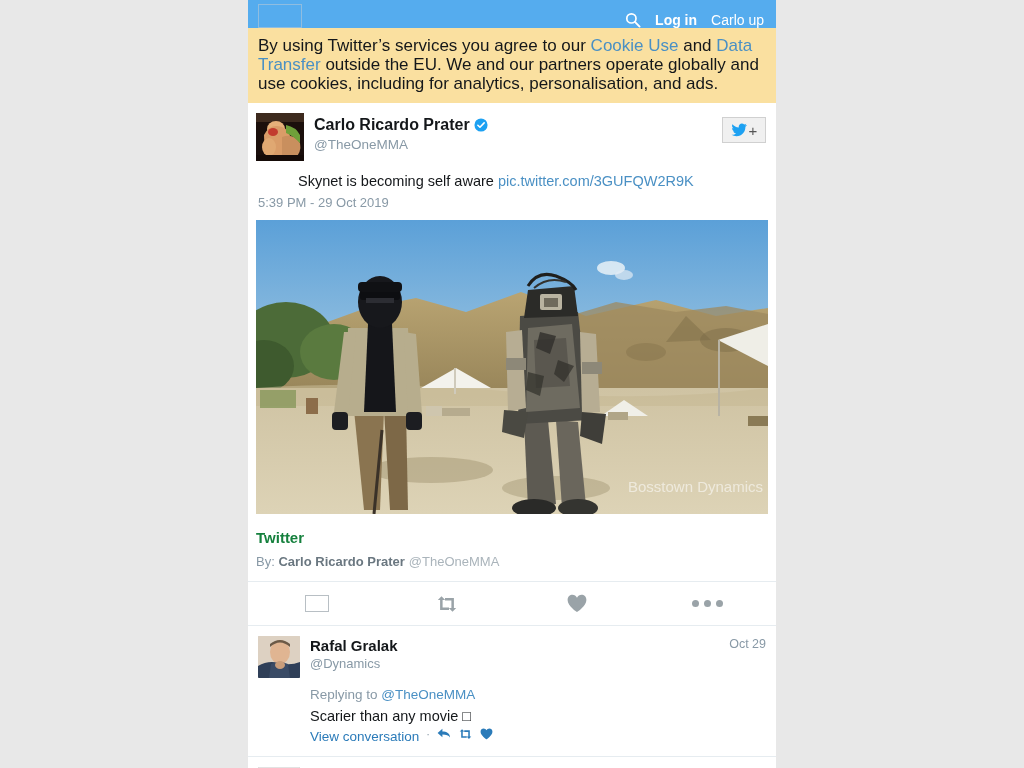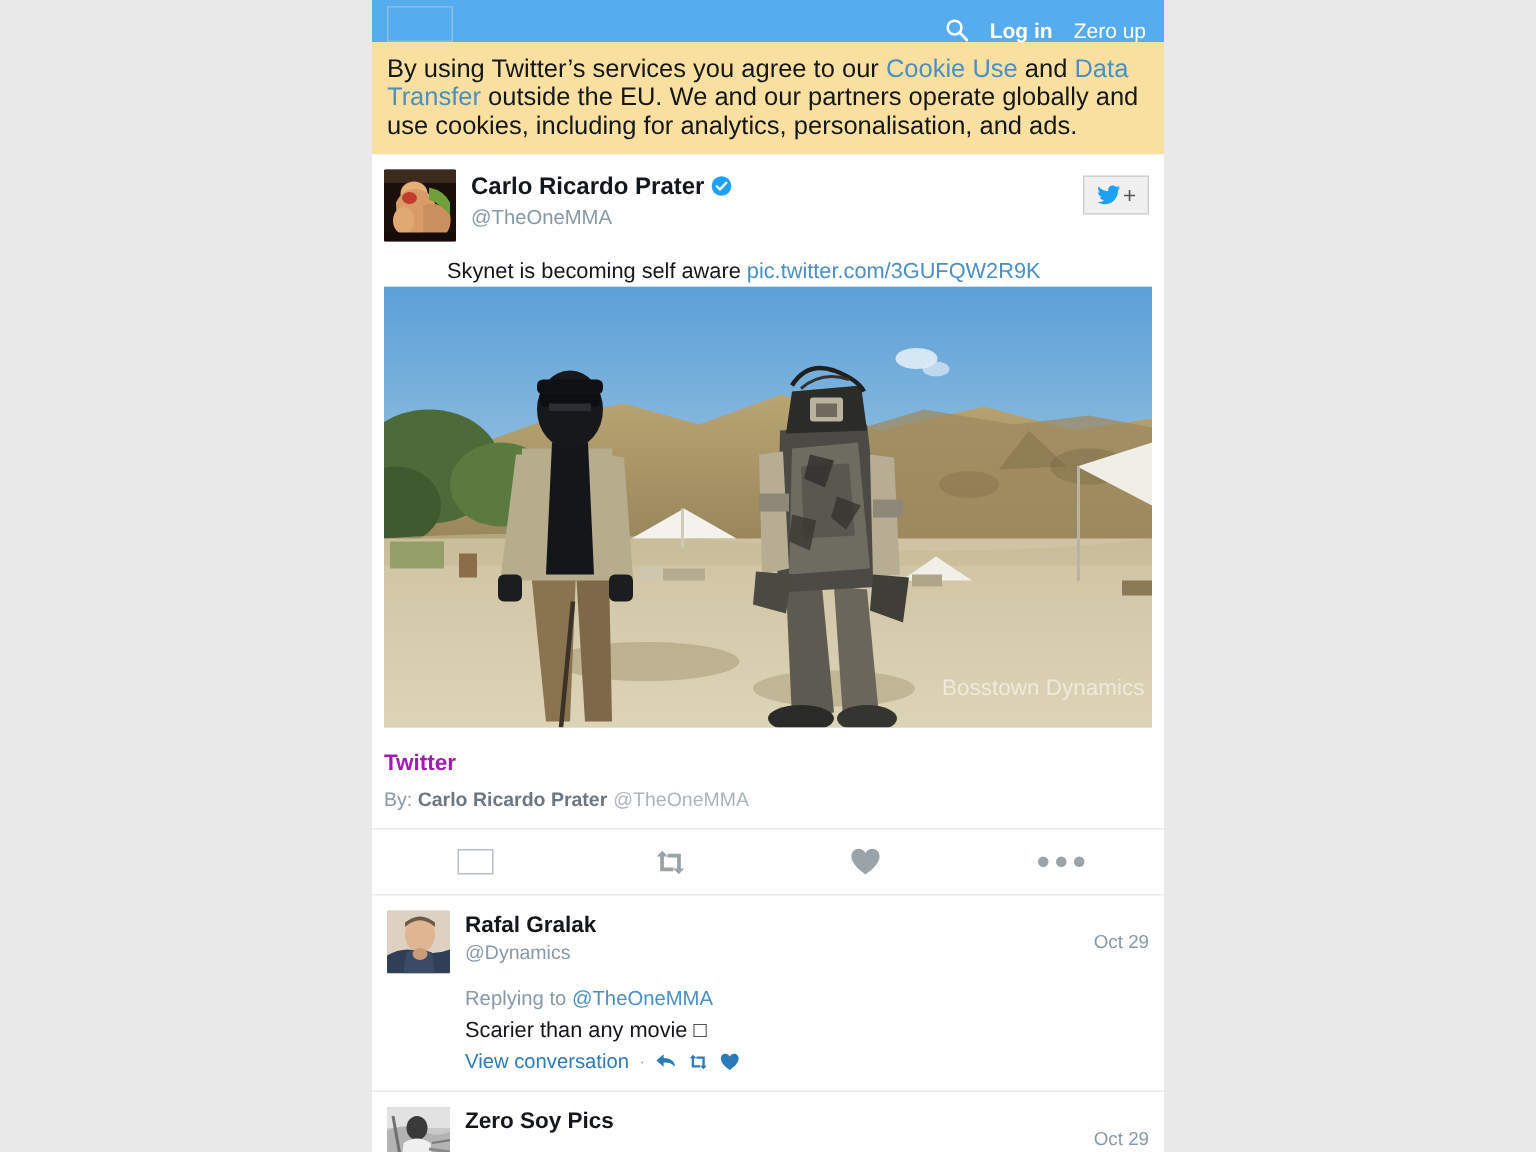--- a/index.html
+++ b/index.html
@@ -176,21 +176,21 @@
     background: #b9c7cf;
   }
   .media-svg { display: block; width: 512px; height: 294px; }
 
   
   .card-meta {
     padding: 14px 8px 10px 8px;
   }
   .card-title {
     font-size: 15px;
-    color: #a21caf;
+    color: #15803d;
     font-weight: bold;
     text-decoration: none;
     display: block;
     line-height: 20px;
   }
   .card-by {
     font-size: 13px;
     color: #8899a6;
     margin-top: 5px;
     line-height: 18px;
@@ -247,49 +247,49 @@
   }
   .reply-handle { font-size: 13px; color: #8899a6; line-height: 17px; }
   .reply-to {
     font-size: 13.5px; color: #8899a6; line-height: 20px; margin-top: 13px;
   }
   .reply-to a { color: #4a90c4; text-decoration: none; }
   .reply-text {
     font-size: 14.5px; color: #14171a; line-height: 20px; margin-top: 1px;
   }
   .reply-actions {
-    display: flex; align-items: center; gap: 7px; margin-top: 2px;
+    display: flex; gap: 7px; margin-top: 2px;
   }
   .reply-actions a {
     font-size: 13.5px; color: #2b7bb9; text-decoration: none; line-height: 18px;
   }
   .mini-sep { color: #8899a6; font-size: 11px; }
   .mini { display: block; }
   .reply-date {
-    position: absolute; right: 10px; top: 24px;
+    position: absolute; right: 10px; top: 11px;
     font-size: 12.5px; color: #8899a6;
   }
 </style>
 </head>
 <body>
 
 <div id="page">
   <div class="column">
 
     <div class="topbar">
       <div class="logo-box"></div>
       <div class="nav-right">
         <span>
           <svg class="search-icon" viewBox="0 0 16 16" aria-hidden="true">
             <circle cx="6.4" cy="6.4" r="4.6" fill="none" stroke="#ffffff" stroke-width="1.7"></circle>
             <line x1="9.9" y1="9.9" x2="14.6" y2="14.6" stroke="#ffffff" stroke-width="1.9" stroke-linecap="round"></line>
           </svg>
         </span>
         <a class="nav-link bold" href="#">Log in</a>
-        <a class="nav-link" href="#">Zero up</a>
+        <a class="nav-link" href="#">Carlo up</a>
       </div>
     </div>
 
     <div class="cookie-banner">
       <span>By using Twitter’s services you agree to our </span><a href="#">Cookie Use</a><span> and </span><a href="#">Data Transfer</a><span> outside the EU. We and our partners operate globally and use cookies, including for analytics, personalisation, and ads.</span>
     </div>
 
     <div class="tweet">
 
       <div class="tweet-head">
@@ -324,20 +324,21 @@
             </svg>
           </span>
           <span class="plus">+</span>
         </div>
       </div>
 
       <div class="tweet-text">
         <span>Skynet is becoming self aware </span><a href="#">pic.twitter.com/3GUFQW2R9K</a>
       </div>
 
+      <div class="tweet-time">5:39 PM - 29 Oct 2019</div>
     </div>
 
     <div class="media-wrap">
       <svg class="media-svg" viewBox="0 0 512 294" aria-hidden="true">
         <defs>
           <linearGradient id="sky" x1="0" y1="0" x2="0" y2="1">
             <stop offset="0%" stop-color="#5ba0d8"></stop>
             <stop offset="100%" stop-color="#a8cbe2"></stop>
           </linearGradient>
           <linearGradient id="hill" x1="0" y1="0" x2="0" y2="1">

